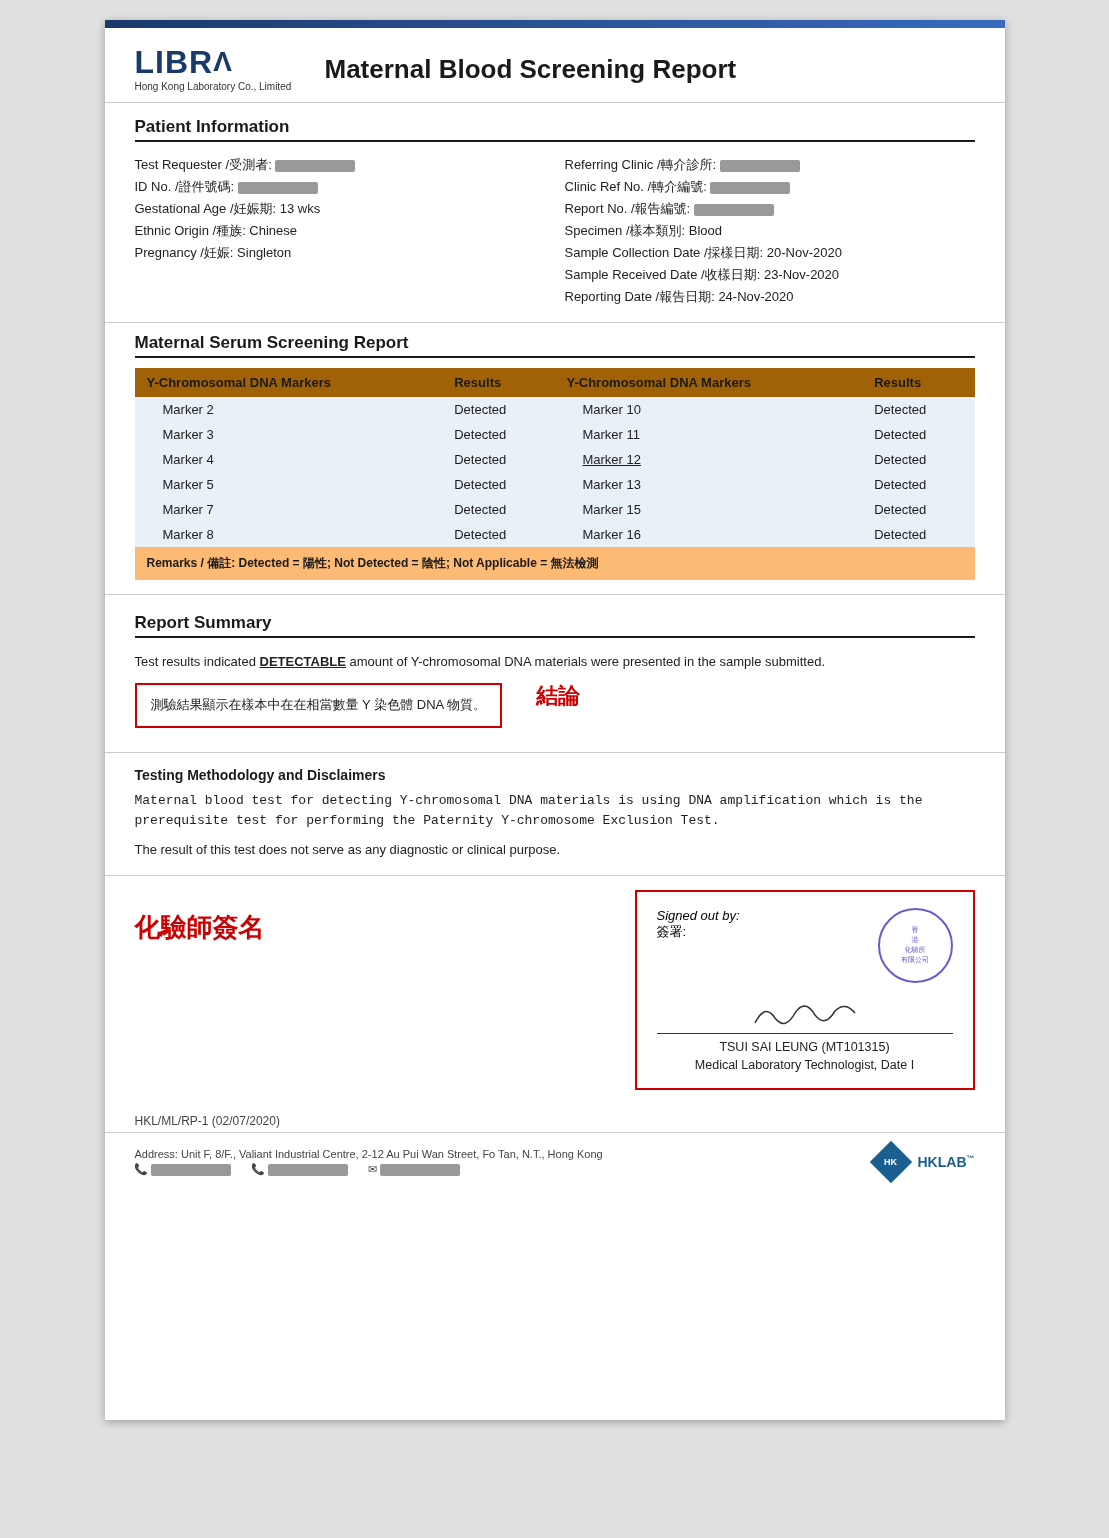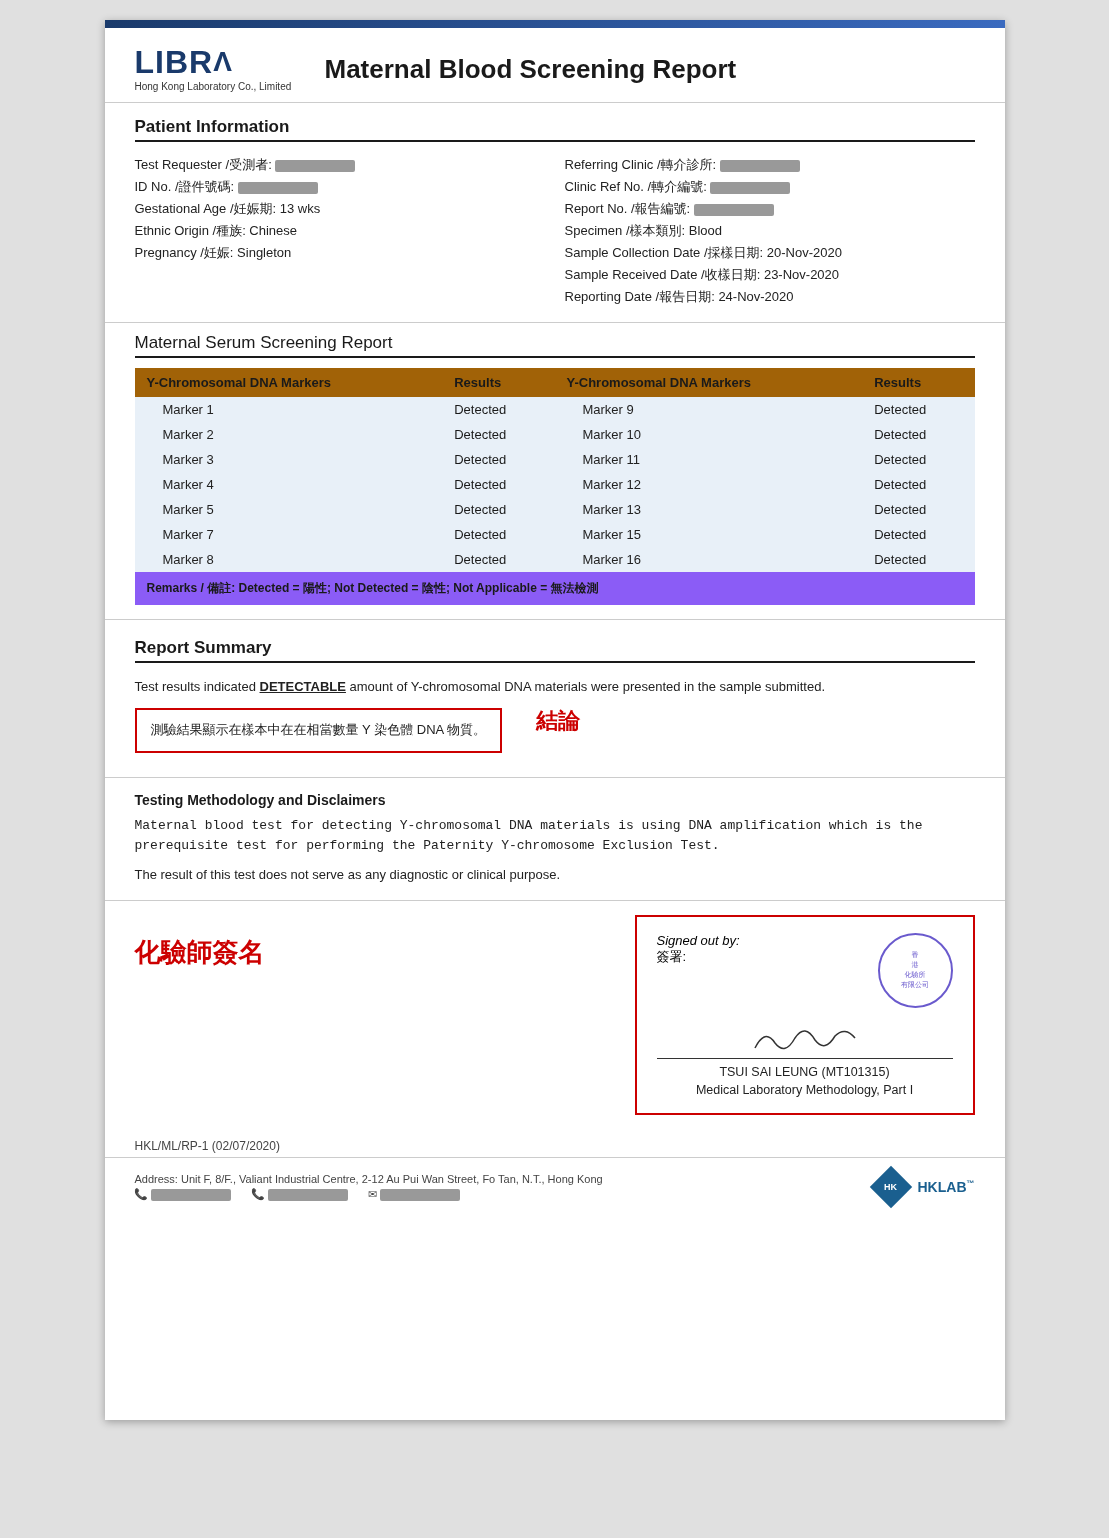--- a/index.html
+++ b/index.html
@@ -82,21 +82,21 @@
       height: 12px;
       border-radius: 2px;
       vertical-align: middle;
     }
     .screening-section {
       padding: 10px 30px 14px 30px;
       border-bottom: 1px solid #ccc;
     }
     .screening-title {
       font-size: 17px;
-      font-weight: normal;
+      font-weight: bold;
       color: #1a1a1a;
       border-bottom: 2px solid #1a1a1a;
       padding-bottom: 3px;
       margin-bottom: 10px;
     }
     .marker-table {
       width: 100%;
       border-collapse: collapse;
       font-size: 13px;
       background: #e8f0f8;
@@ -112,21 +112,21 @@
       font-size: 13px;
     }
     .marker-table td {
       padding: 5px 12px;
       color: #222;
     }
     .marker-table td.result-col {
       color: #1a1a1a;
     }
     .remarks-row {
-      background: #8b5cf6;
+      background: #fdba74;
       padding: 8px 12px;
       font-size: 12px;
       font-weight: bold;
       color: #1a1a1a;
     }
     .report-summary-section {
       padding: 18px 30px 14px 30px;
       border-bottom: 1px solid #ccc;
     }
     .summary-title {
@@ -294,42 +294,36 @@
     <table class="marker-table">
       <thead>
         <tr>
           <th>Y-Chromosomal DNA Markers</th>
           <th>Results</th>
           <th>Y-Chromosomal DNA Markers</th>
           <th>Results</th>
         </tr>
       </thead>
       <tbody id="marker-tbody">
-      <tr>
-      <td style="padding-left:28px;">Marker 1</td>
-      <td class="result-col">Detected</td>
-      <td style="padding-left:28px;">Marker 9</td>
-      <td class="result-col">Detected</td>
-    </tr>
           <tr>
       <td style="padding-left:28px;">Marker 2</td>
       <td class="result-col">Detected</td>
       <td style="padding-left:28px;">Marker 10</td>
       <td class="result-col">Detected</td>
     </tr>
           <tr>
       <td style="padding-left:28px;">Marker 3</td>
       <td class="result-col">Detected</td>
       <td style="padding-left:28px;">Marker 11</td>
       <td class="result-col">Detected</td>
     </tr>
           <tr>
       <td style="padding-left:28px;">Marker 4</td>
       <td class="result-col">Detected</td>
-      <td style="padding-left:28px;">Marker 12</td>
+      <td style="padding-left:28px;text-decoration:underline;">Marker 12</td>
       <td class="result-col">Detected</td>
     </tr>
           <tr>
       <td style="padding-left:28px;">Marker 5</td>
       <td class="result-col">Detected</td>
       <td style="padding-left:28px;">Marker 13</td>
       <td class="result-col">Detected</td>
     </tr>
           <tr>
       <td style="padding-left:28px;">Marker 7</td>
@@ -378,21 +372,21 @@
         <div style="width:75px;height:75px;border:2px solid #6a5acd;border-radius:50%;display:flex;align-items:center;justify-content:center;font-size:7px;color:#6a5acd;text-align:center;padding:4px;">
           <span>香<br>港<br>化驗所<br>有限公司</span>
         </div>
       </div>
       <div class="sign-line">
         <svg class="signature-svg" viewBox="0 0 120 40">
           <path d="M10,30 Q20,10 30,25 Q40,38 50,20 Q60,5 70,22 Q80,35 90,18 Q100,8 110,20" stroke="#333" stroke-width="1.5" fill="none"></path>
         </svg>
       </div>
       <div class="sign-name">TSUI SAI LEUNG (MT101315)</div>
-      <div class="sign-name">Medical Laboratory Methodology, Part I</div>
+      <div class="sign-name">Medical Laboratory Technologist, Date I</div>
     </div>
   </div>
 
   <div class="footer-ref">
     <span>HKL/ML/RP-1 (02/07/2020)</span>
   </div>
 
   <div class="footer-address">
     <div>
       <div style="margin-bottom:3px;">Address: Unit F, 8/F., Valiant Industrial Centre, 2-12 Au Pui Wan Street, Fo Tan, N.T., Hong Kong</div>

